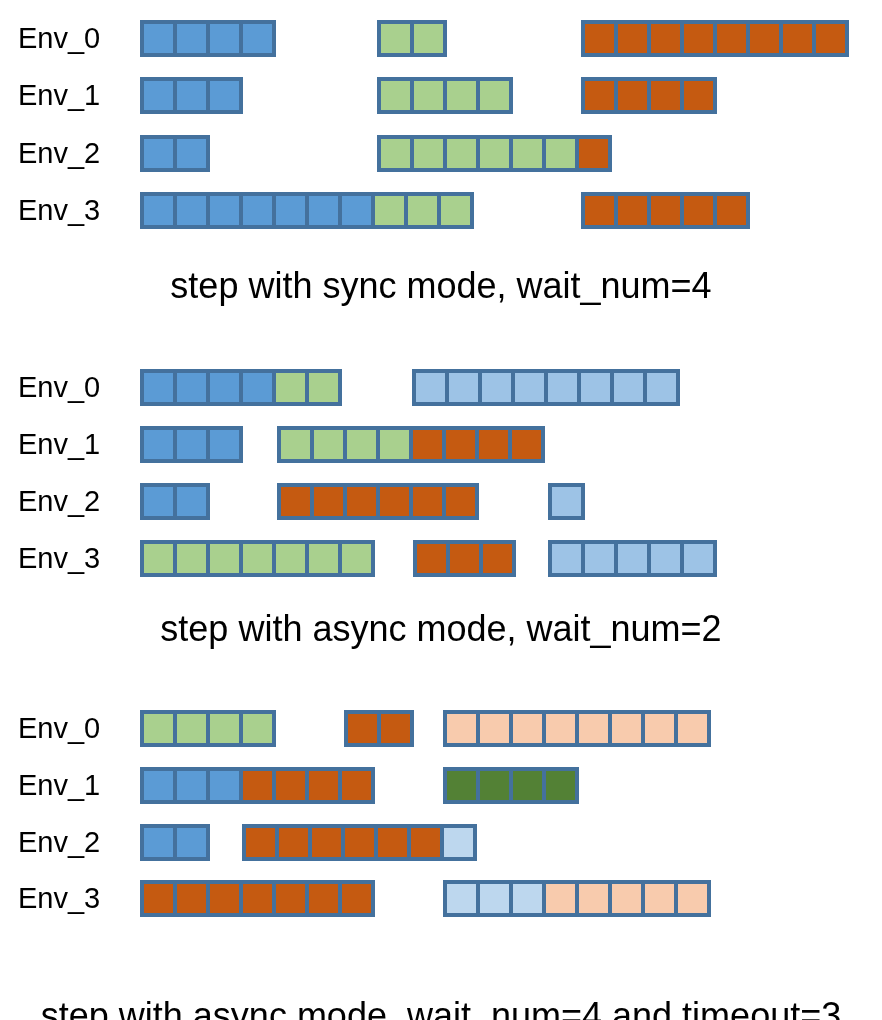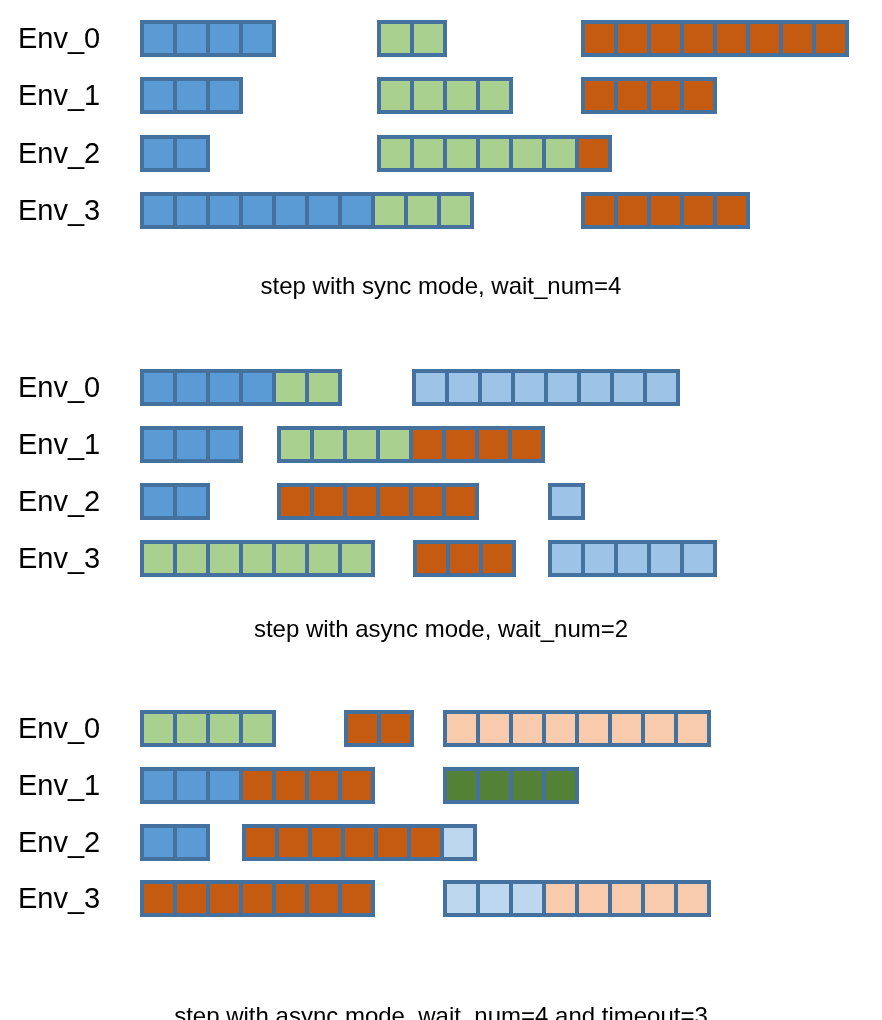--- a/index.html
+++ b/index.html
@@ -30,21 +30,21 @@
   .cell {
     width: 29px;
     height: 29px;
     flex: 0 0 auto;
   }
   .caption {
     position: absolute;
     left: 0;
     width: 882px;
     text-align: center;
-    font-size: 24px;
+    font-size: 36px;
     line-height: 32px;
     color: #000000;
     white-space: nowrap;
   }
 </style>
 </head>
 <body>
 
 <div class="canvas">
     <div>

